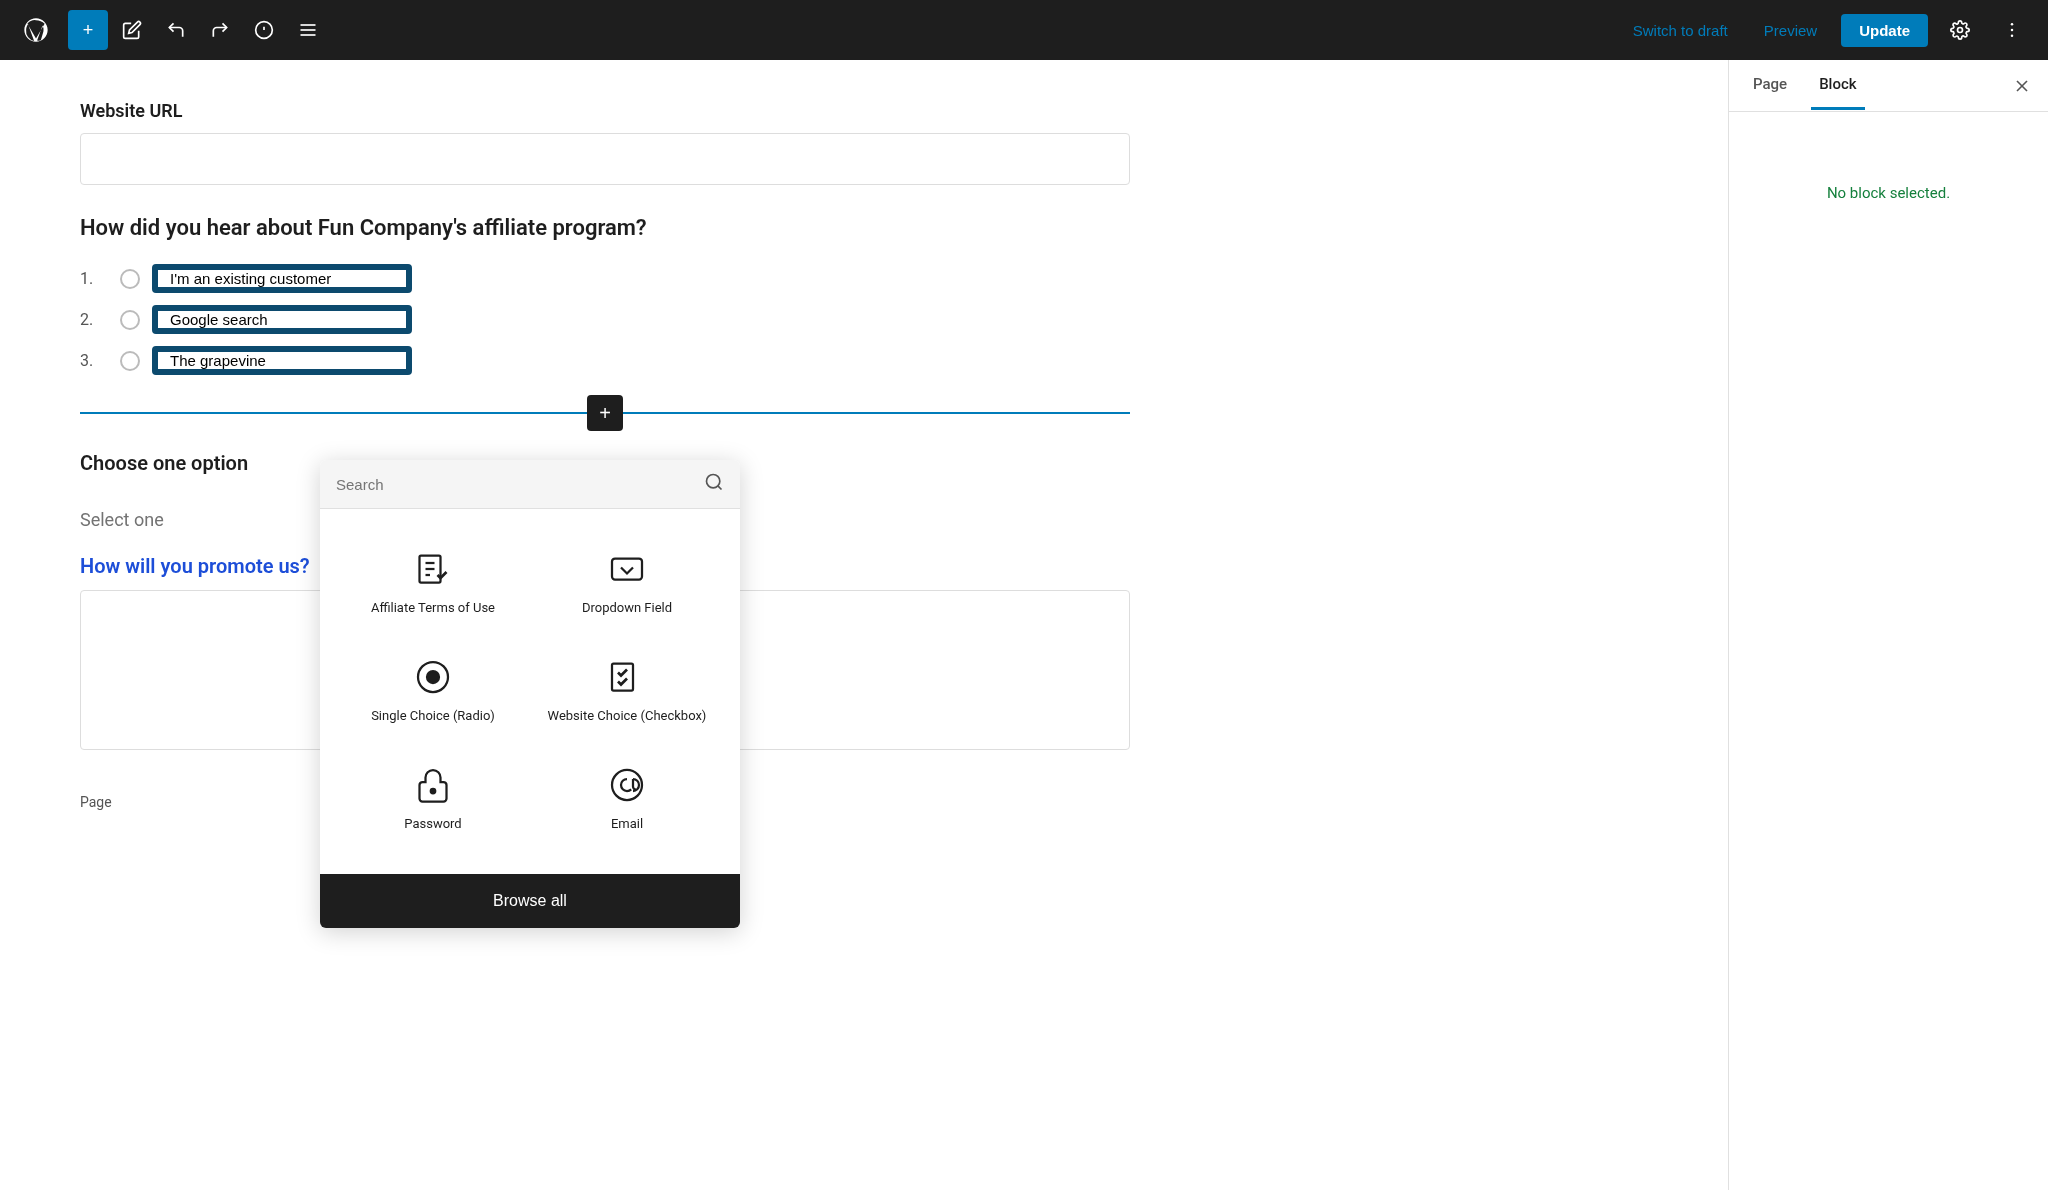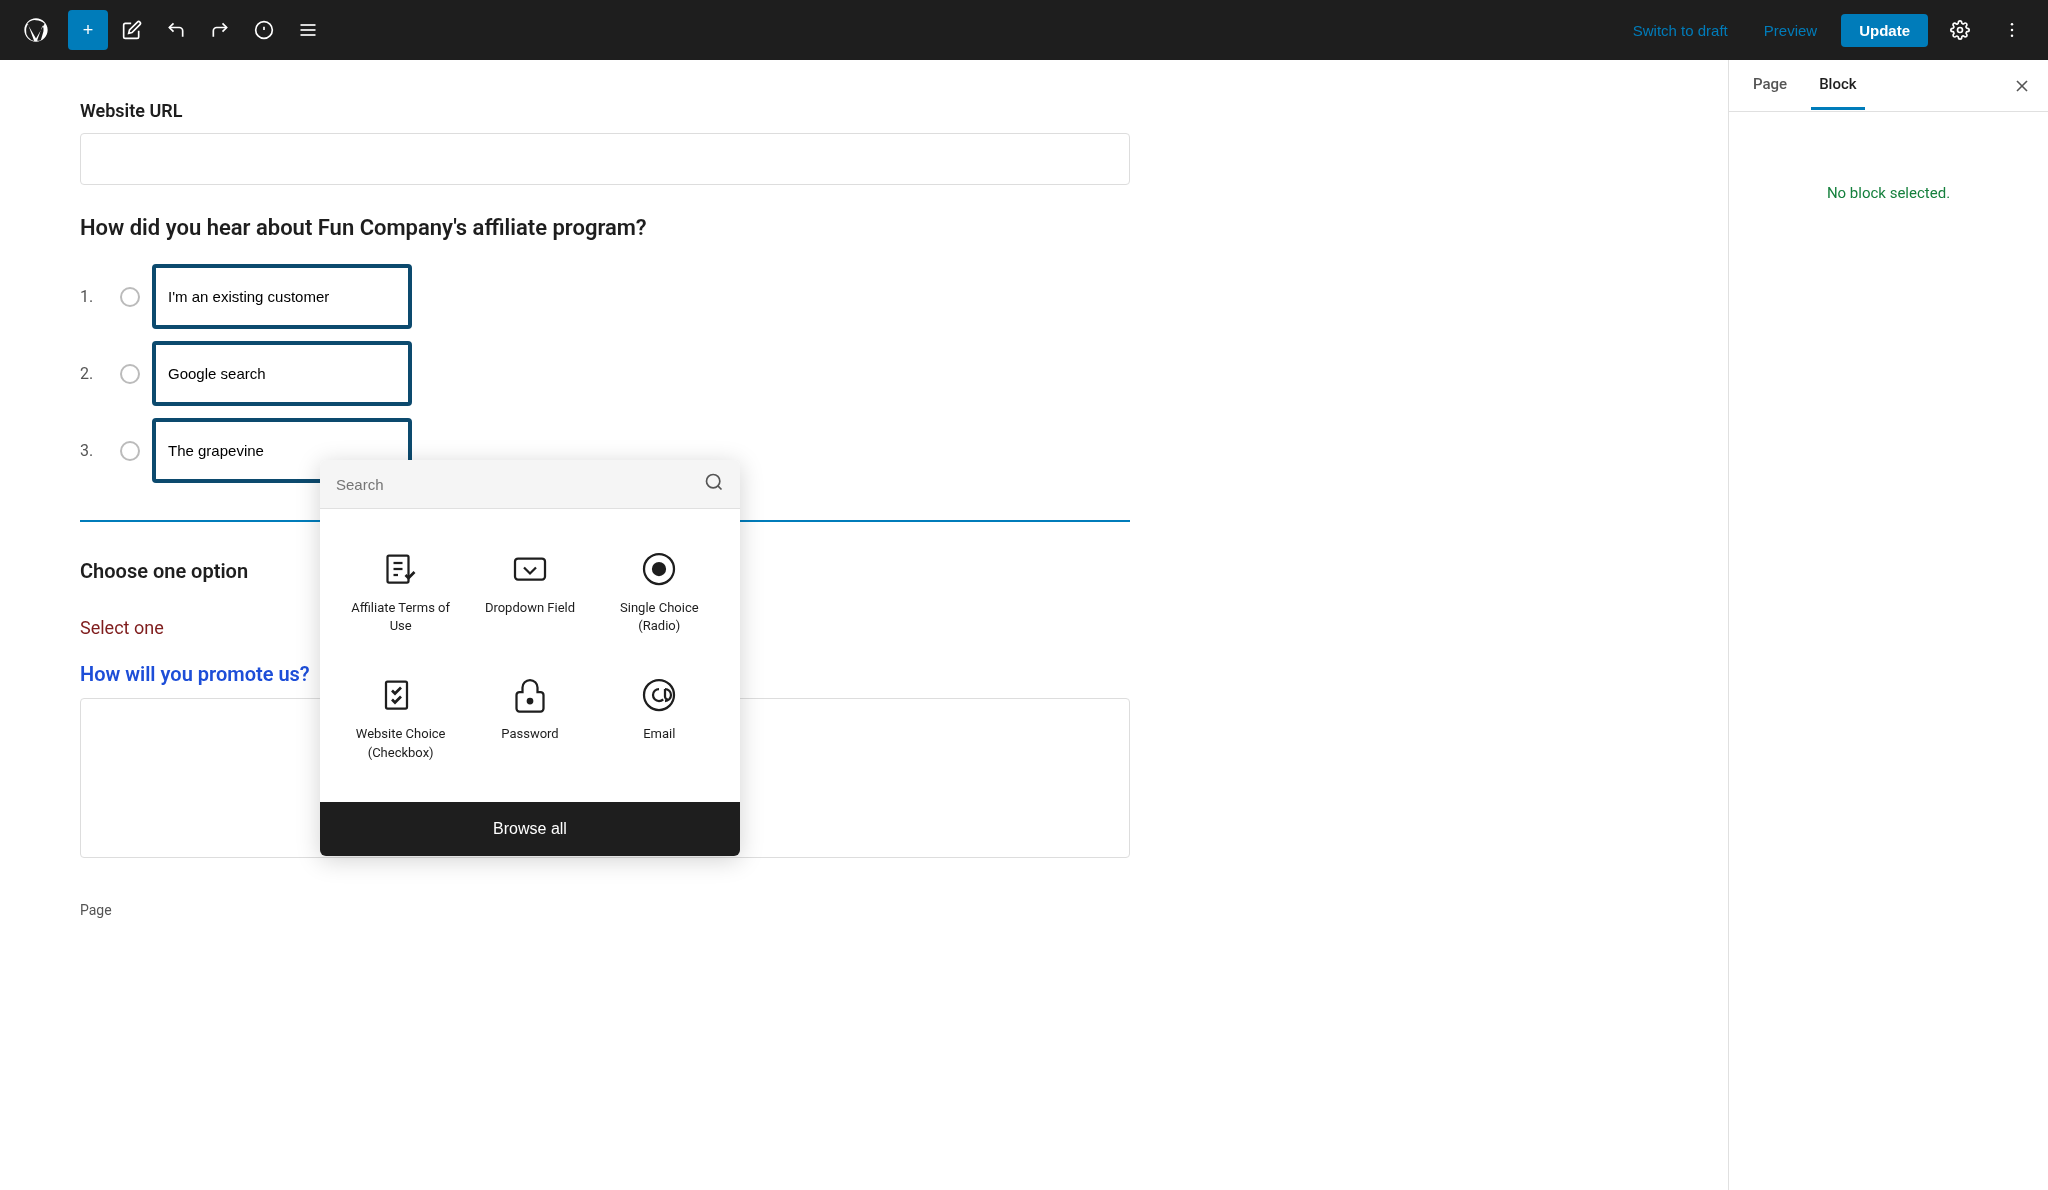--- a/index.html
+++ b/index.html
@@ -124,23 +124,23 @@
       color: #555;
       min-width: 28px;
     }
     .option-checkbox {
       width: 20px; height: 20px;
       border: 2px solid #bbb;
       border-radius: 50%;
       flex-shrink: 0;
     }
     .option-input {
-      border: 4px solid #0c4a6e;
-      border-radius: 4px;
-      padding: 20px 12px;
+      border: 6px solid #0c4a6e;
+      border-radius: 4px;
+      padding: 0 12px;
       font-size: 15px;
       width: 260px;
       outline: none;
     }
 
     
     .block-divider {
       display: flex;
       align-items: center;
       justify-content: center;
@@ -168,21 +168,21 @@
     }
 
     .choose-label {
       font-size: 20px;
       font-weight: 600;
       margin-bottom: 34px;
       color: #1e1e1e;
     }
     .select-label {
       font-size: 18px;
-      color: #7f1d1d;
+      color: #737373;
       margin-bottom: 24px;
     }
     .promote-title {
       font-size: 20px;
       font-weight: 600;
       margin-bottom: 12px;
       color: #1d4ed8;
     }
     .promote-textarea {
       width: 100%;
@@ -226,21 +226,21 @@
       border: none;
       background: transparent;
       font-size: 15px;
       outline: none;
       color: #555;
     }
     .search-icon { font-size: 18px; color: #555; }
 
     .picker-grid {
       display: grid;
-      grid-template-columns: repeat(3, 1fr);
+      grid-template-columns: repeat(2, 1fr);
       gap: 0;
       padding: 20px 16px;
     }
     .picker-item {
       display: flex;
       flex-direction: column;
       align-items: center;
       padding: 20px 8px;
       cursor: pointer;
       border-radius: 4px;

